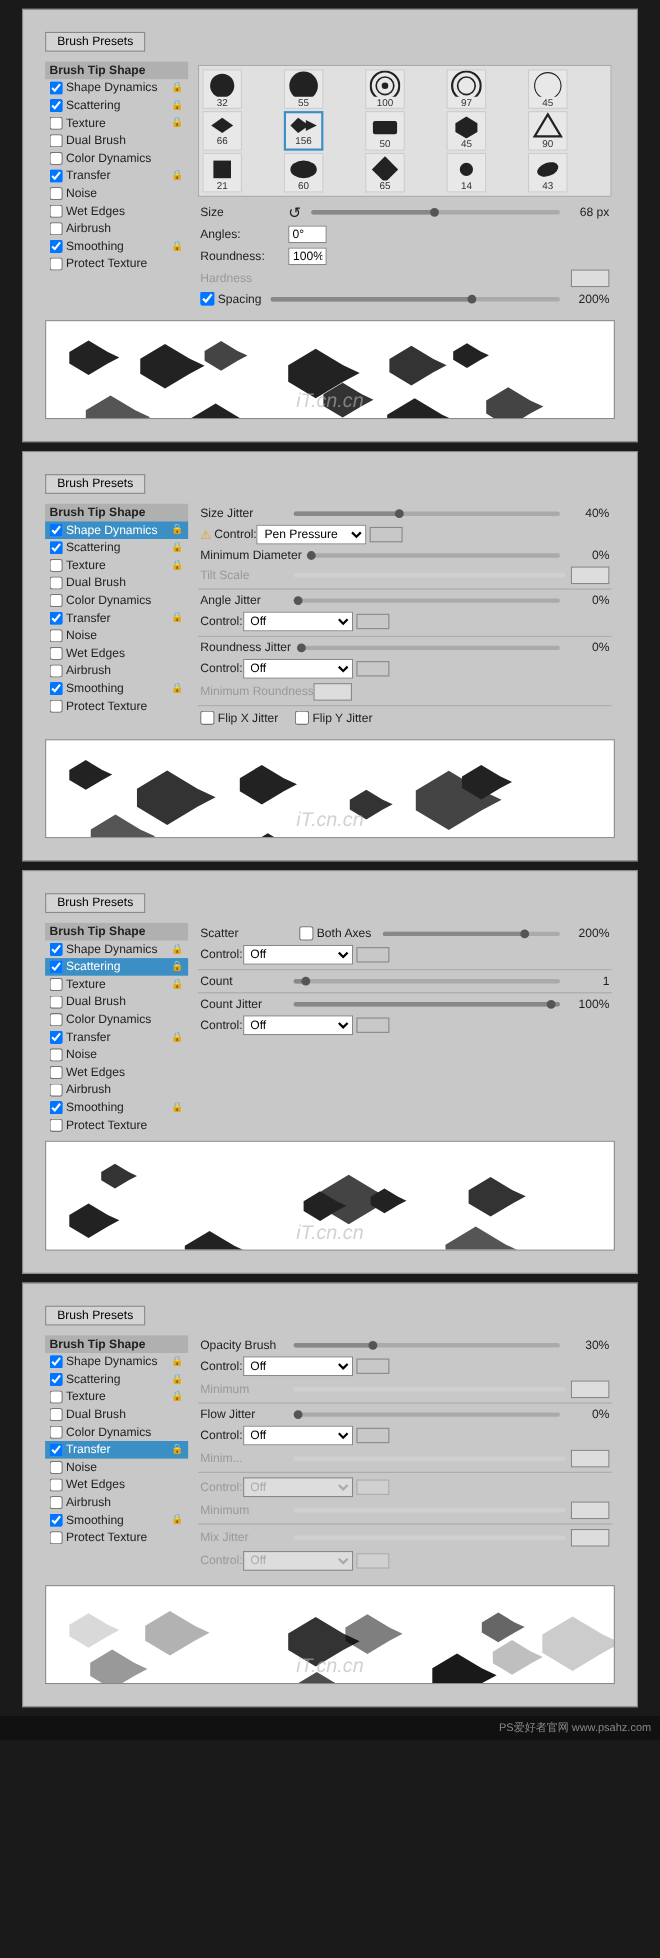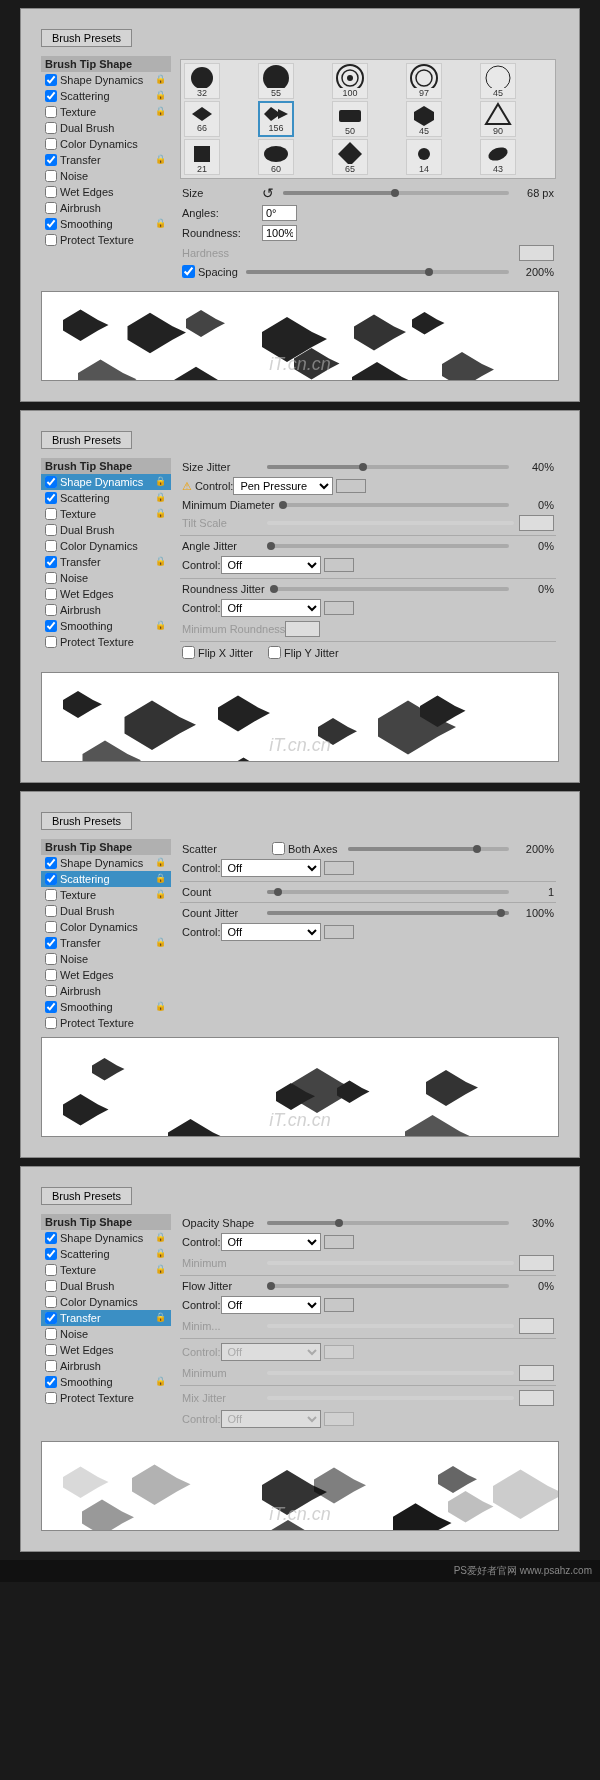--- a/index.html
+++ b/index.html
@@ -816,21 +816,21 @@
       <div class="sidebar-item">
         <input type="checkbox" style="">
         <span>Protect Texture</span>
       </div>
     </div>
 
     <div class="right-panel">
       <div class="right-panel-inner">
 
         <div class="control-row">
-          <span class="control-label">Opacity Shape</span>
+          <span class="control-label">Opacity Brush</span>
           <div class="slider-track" style="flex:1;">
             <div class="slider-fill" style="width:30%;"></div>
             <div class="slider-thumb" style="left:28%;"></div>
           </div>
           <span class="control-value">30%</span>
         </div>
 
         <div class="control-row">
           <span>Control:</span>
           <select class="select-dropdown">

